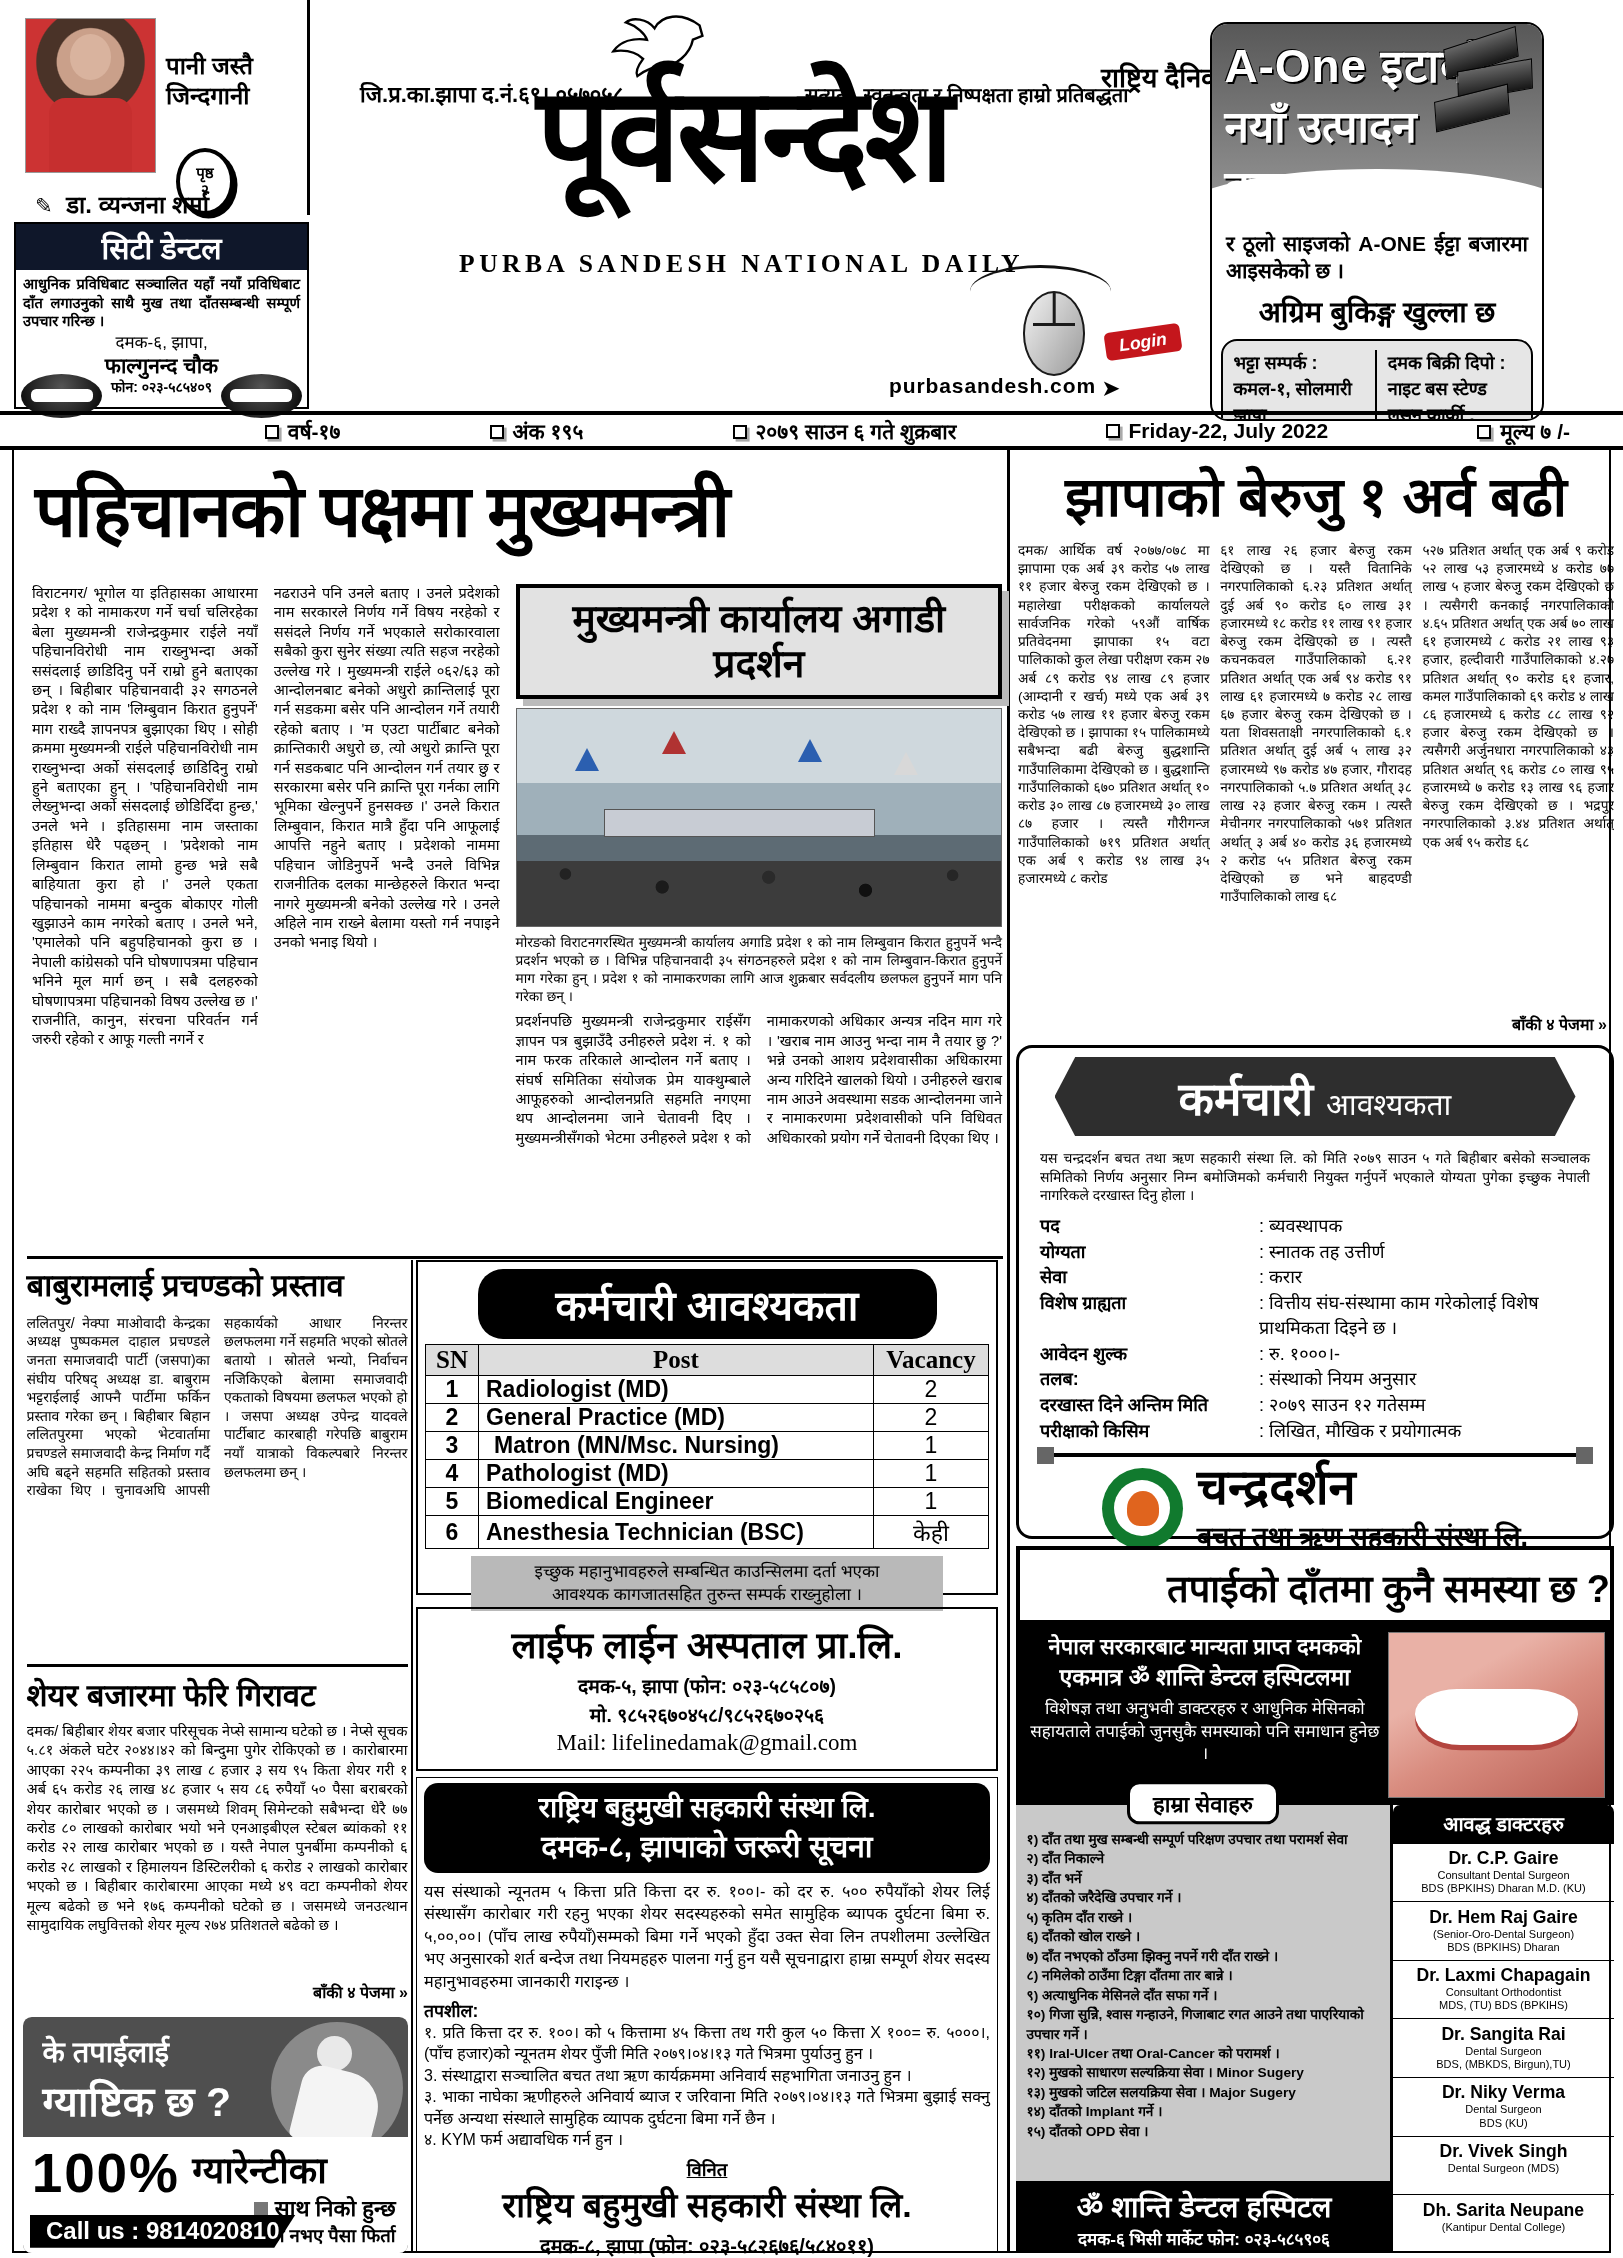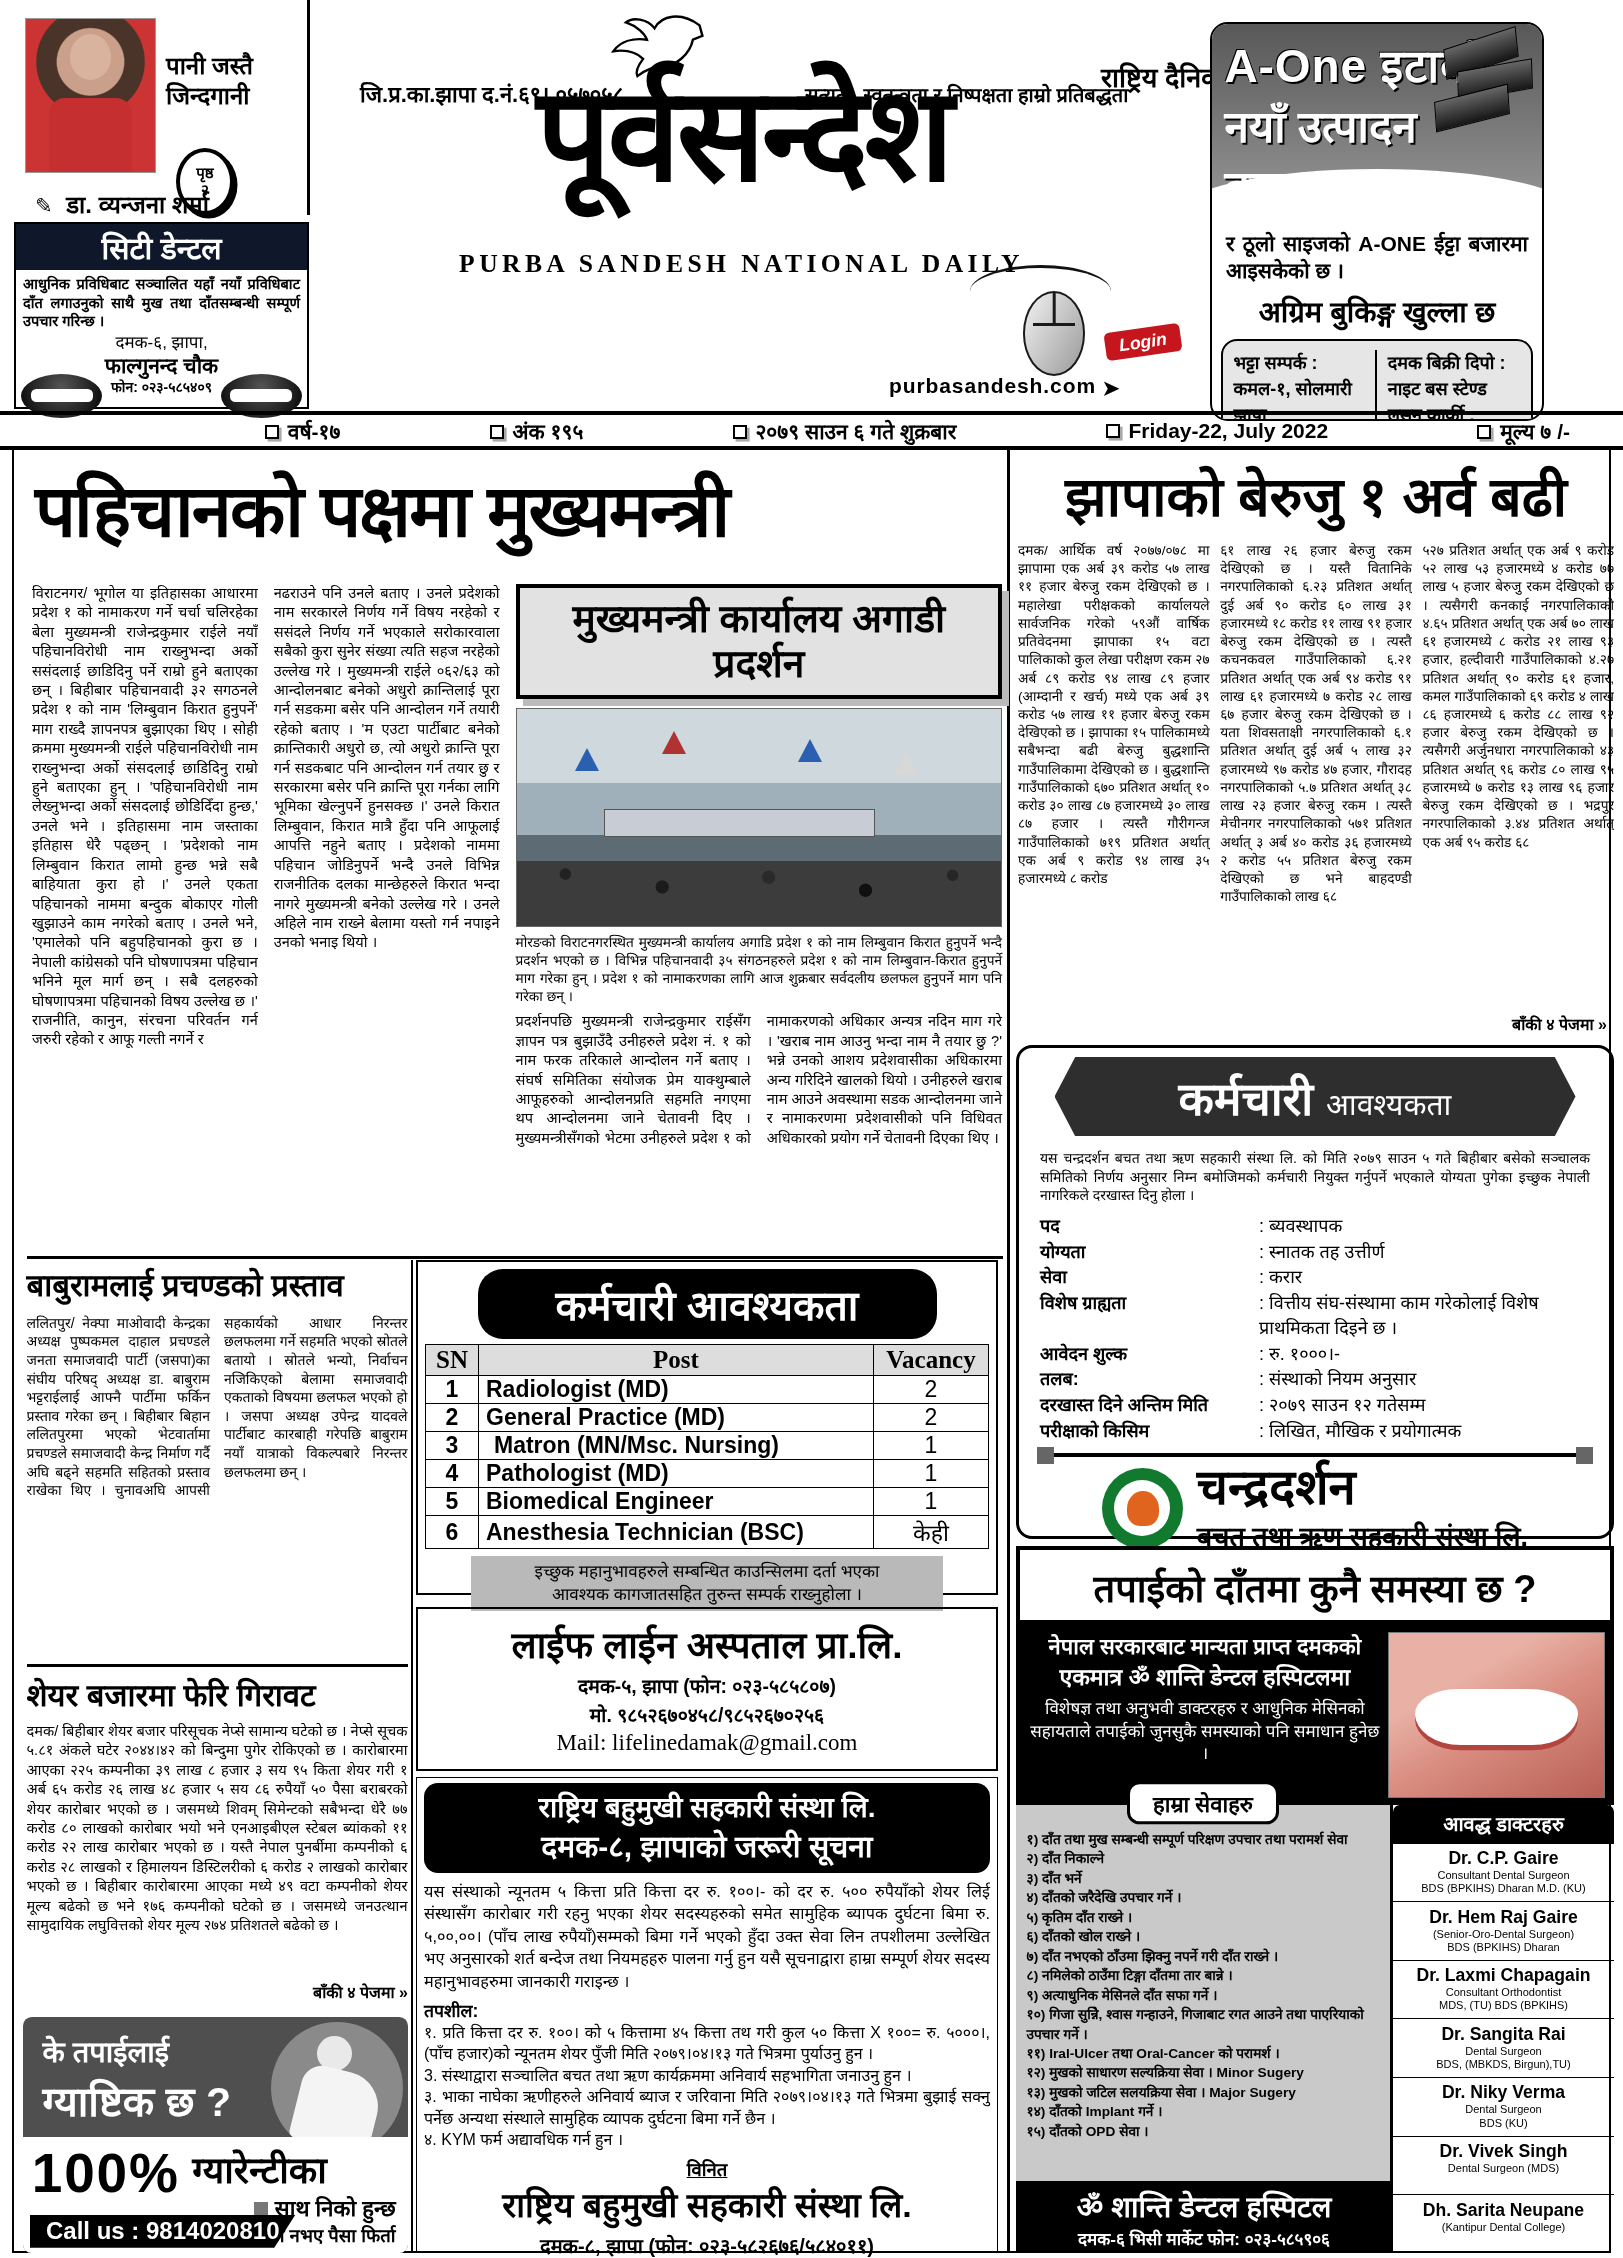--- a/index.html
+++ b/index.html
@@ -124,21 +124,21 @@
   .sr-divider:before{left:-5.3px}.sr-divider:after{right:-5.3px}
   .sr-org{display:flex;align-items:center;justify-content:center;gap:14px;margin-top:1.8px}
   .coop-logo{width:81px;height:81px;border-radius:50%;background:#117a2e;display:flex;align-items:center;justify-content:center;flex:none}
   .coop-logo i{width:56px;height:56px;border-radius:50%;background:#fff;display:block;position:relative}
   .coop-logo i:before{content:"";position:absolute;left:12.4px;top:10.6px;width:32px;height:35px;border-radius:50% 50% 40% 40%;background:#e0641e}
   .sr-orgname{font-size:49px;font-weight:900;line-height:1}
   .sr-orgsub{font-size:27px;font-weight:bold;margin-top:5.3px}
   .sr-contact{text-align:center;font-size:17px;font-weight:bold;margin-top:7px}
 
   
-  .d-head{left:1016px;top:1546px;width:598px;border:4.4px solid #000;background:#fff;text-align:center;
+  .d-head{left:1016px;top:1546px;width:598px;border:4.4px solid #000;background:#fff;text-align:right;
     font-size:38px;font-weight:900;padding:10.6px 0}
   .d-black{left:1016px;top:1620px;width:598px;height:185px;background:#000;color:#fff;display:flex;padding:12.4px 8.8px 7px 12.4px;gap:7px}
   .d-black .txt{width:353px;text-align:center}
   .d-l1{font-size:22px;font-weight:bold;line-height:1.35}
   .d-l2{font-size:23px;font-weight:900;line-height:1.35}
   .d-l3{font-size:17px;line-height:1.3;margin-top:5.3px}
   .smile-photo{flex:1;border:0.9px solid #777;background:linear-gradient(150deg,#e9b1a6 0 30%,#d98d80 55%,#b95f55);position:relative;overflow:hidden}
   .smile-photo:before{content:"";position:absolute;left:12%;top:34%;width:76%;height:34%;background:#fff;
     border-radius:46% 54% 50% 50%/80% 80% 100% 100%;box-shadow:0 5.3px 0 #b3453f}
   .d-services{left:1016px;top:1805px;width:376px;height:376px;background:#c9c9c9;border-right:2.6px solid #000;padding:25px 7px 0 10.6px;position:relative}

